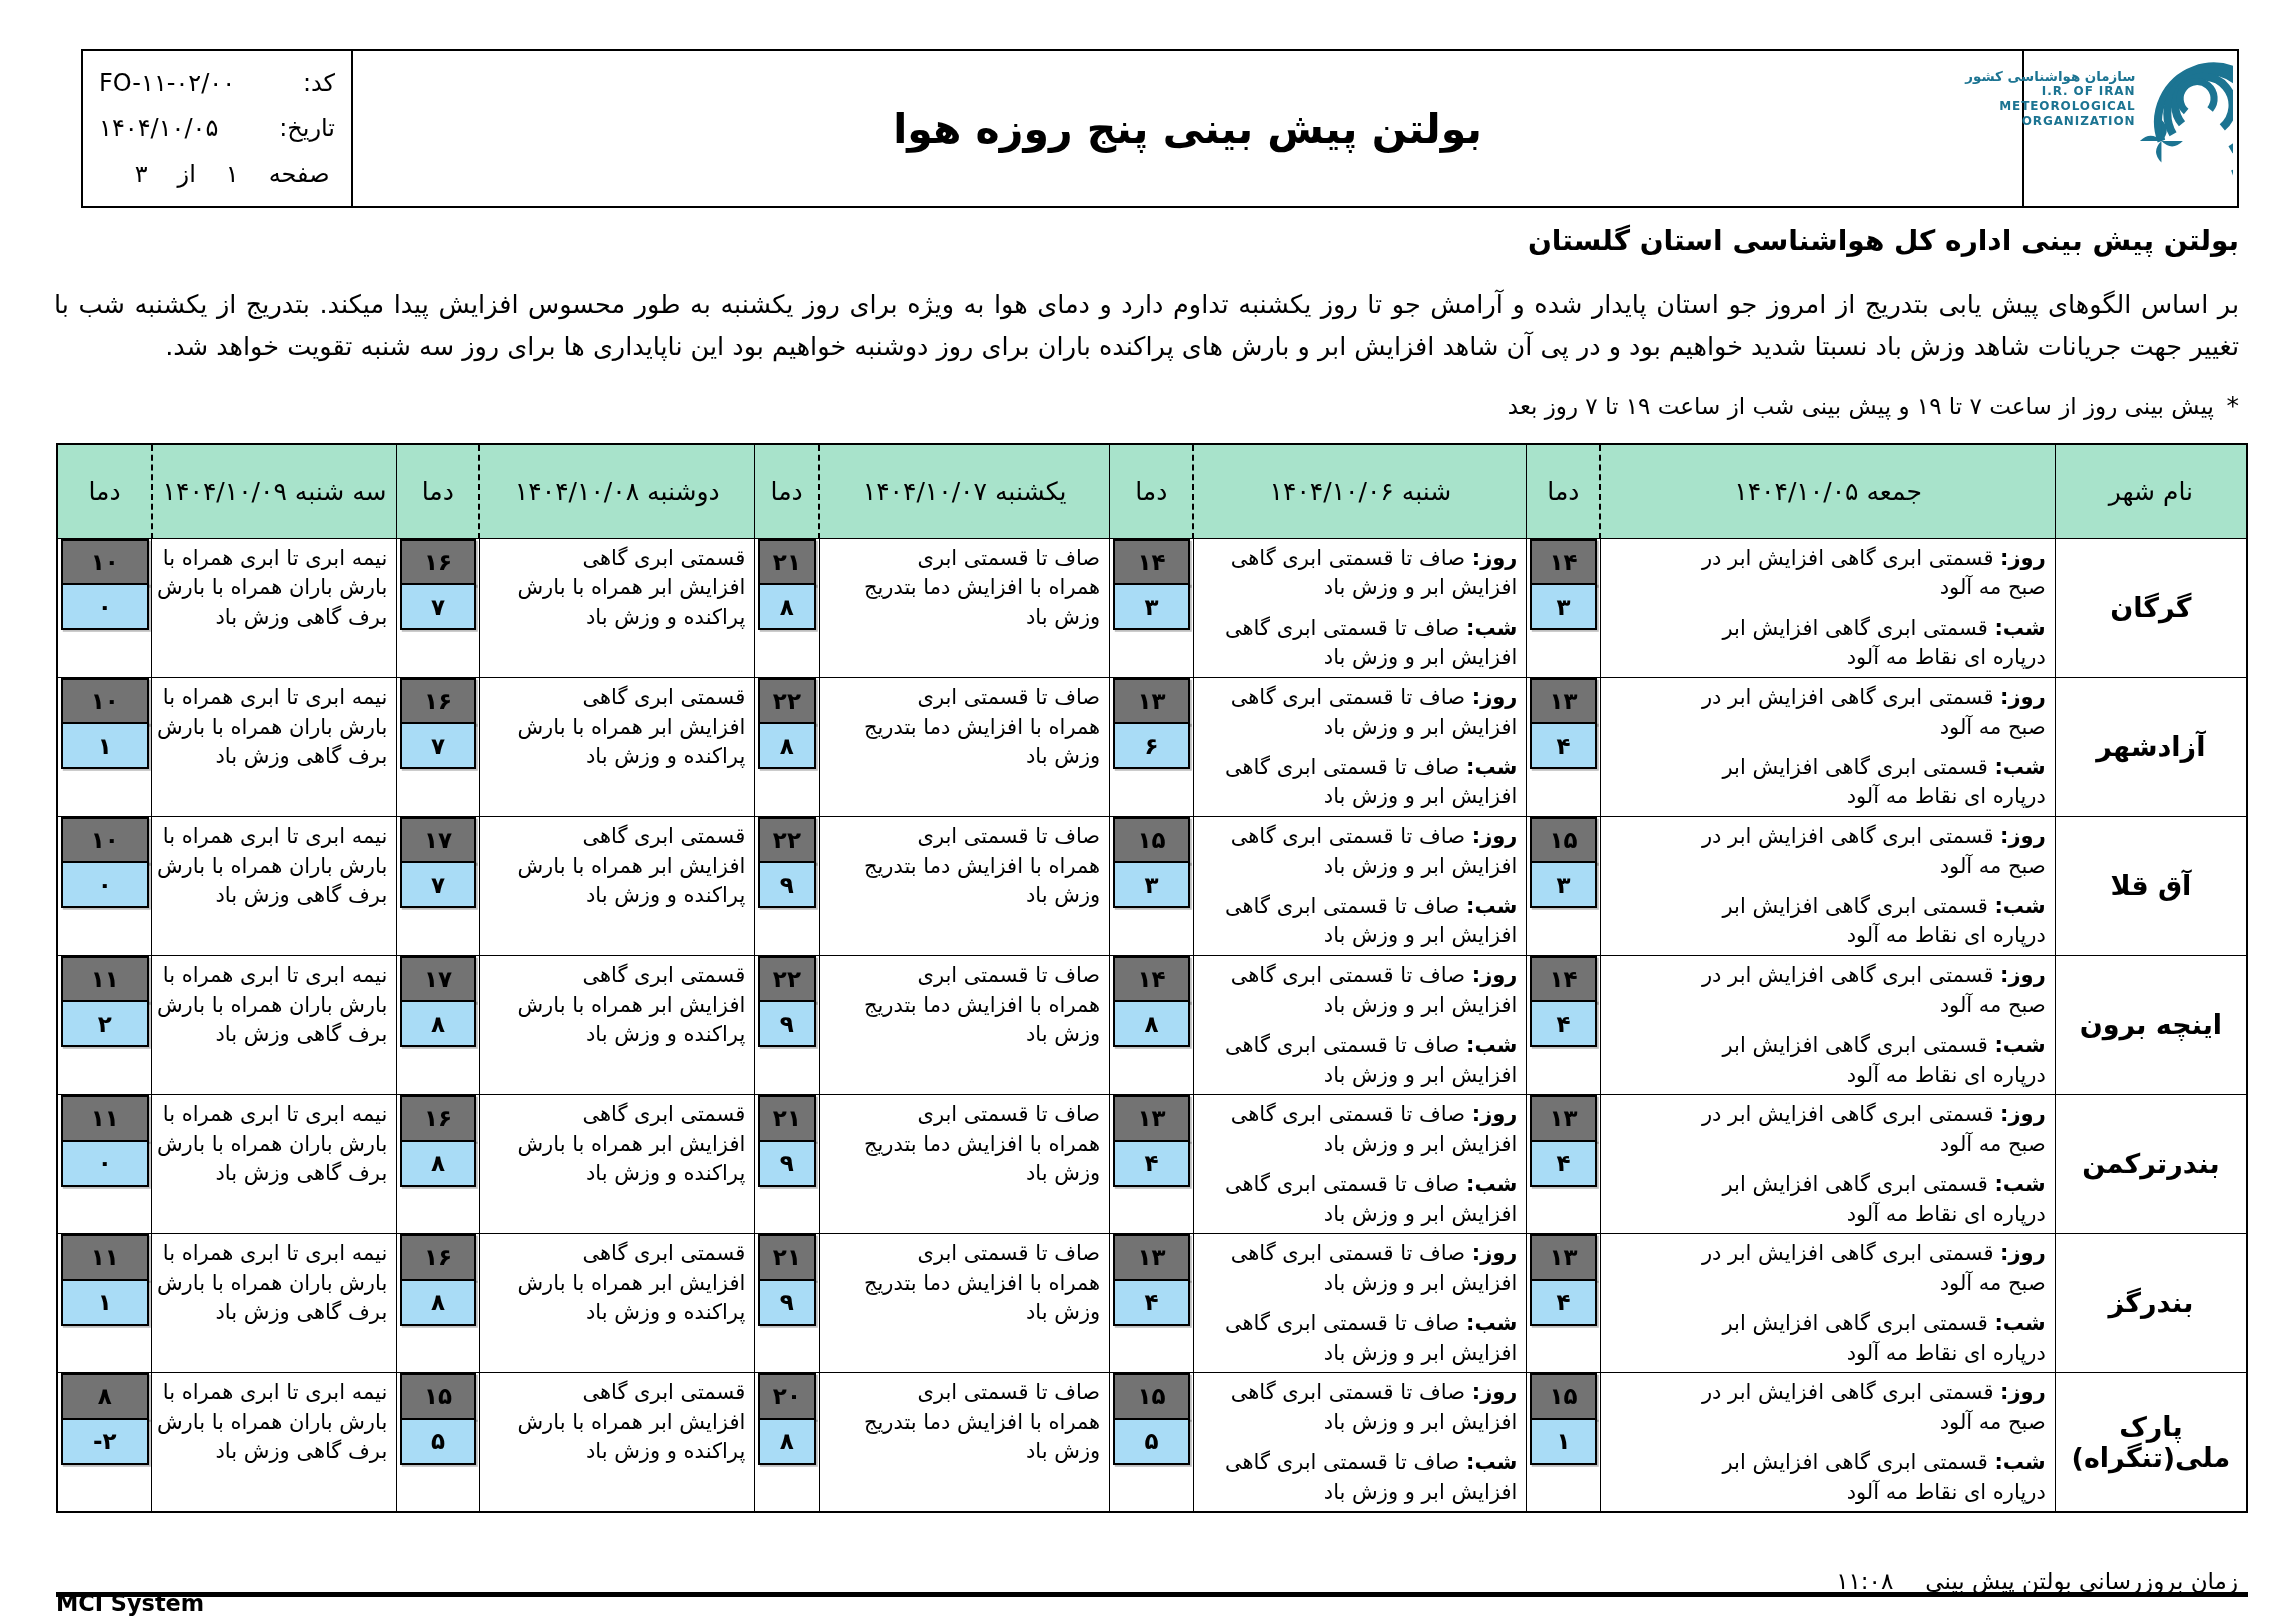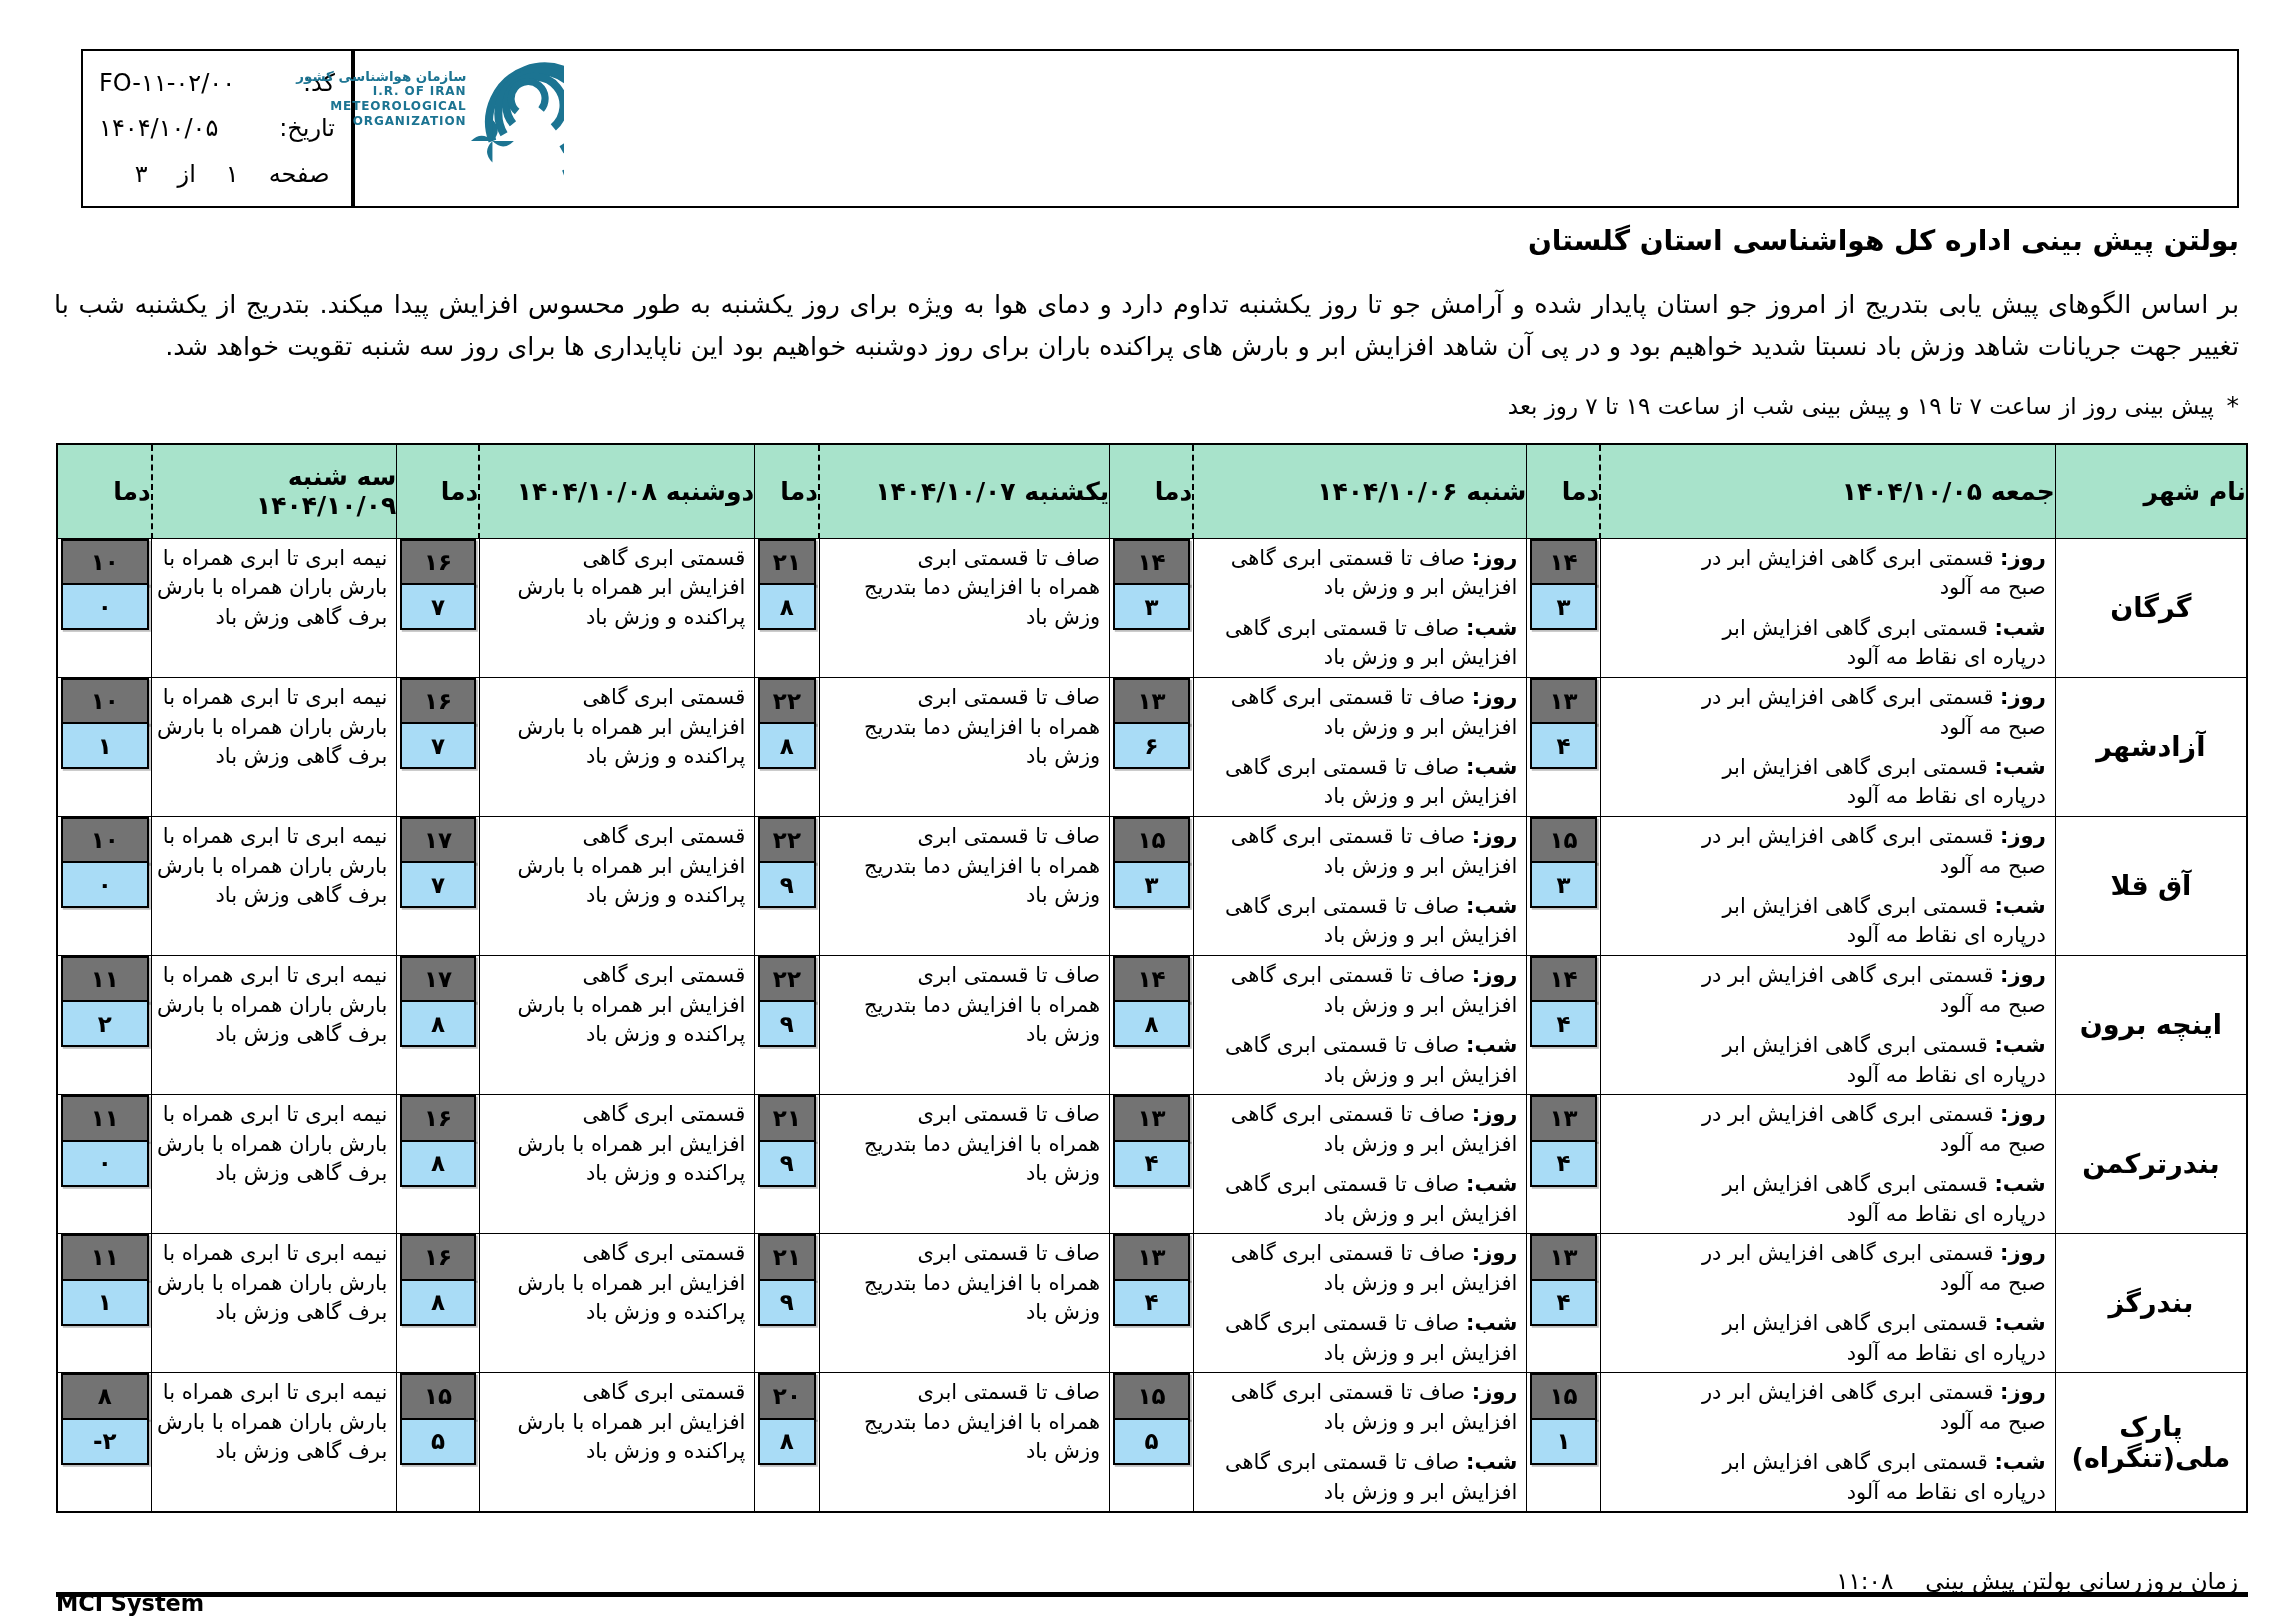--- a/index.html
+++ b/index.html
@@ -51,22 +51,22 @@
   
   table.forecast {
     position:absolute; left:56px; top:443px; width:2192px;
     border-collapse:collapse; direction:rtl; table-layout:fixed;
   }
   table.forecast, table.forecast td, table.forecast th { border:1.8px solid #000; }
   table.forecast { border:2.7px solid #000; }
   thead tr { height:94px; }
   tbody tr { height:139px; }
   thead th {
-    background:#a8e3cb; font-size:25px; font-weight:700;
-    text-align:right; vertical-align:middle;
+    background:#a8e3cb; font-size:25px; font-weight:400;
+    text-align:center; vertical-align:middle;
   }
   th.temp-head { border-right:2.2px dashed #000 !important; border-left:2.2px solid #000; }
   th.city-head, td.city-cell { border-left:2.2px solid #000; }
   thead tr th { border-bottom:3.6px solid #000; }
   td { vertical-align:top; background:#fff; }
   td.text-cell { padding:5.4px 9px 3.6px 3.6px; font-size:21px; line-height:29.6px; text-align:right; }
   td.text-cell .block + .block { margin-top:10.7px; }
   td.text-cell b { font-weight:bold; }
   td.temp-cell { padding:0; border-right:1.3px solid #000; border-left:2.2px solid #000; }
   .tbox-wrap { padding:0 2.7px; }
@@ -103,20 +103,23 @@
     <div class="code-line">
       <span>تاریخ:</span>
       <span dir="ltr">۱۴۰۴/۱۰/۰۵</span>
     </div>
     <div class="page-line">
       <span>صفحه</span>
       <span>۱</span>
       <span>از</span>
       <span>۳</span>
     </div>
+  </div>
+  <div class="title-cell">
+    <div class="doc-title">بولتن پیش بینی پنج روزه هوا</div>
   </div>
   <div class="logo-cell">
     <div class="logo-inner">
       <svg width="204" height="147" viewBox="0 0 228 164">
         <g fill="none" stroke="#1c7492">
           <path d="M 148 96 A 62 62 0 1 1 210 158" stroke-width="9" transform="rotate(-20 148 96)"></path>
           <path d="M 163 96 A 47 47 0 1 1 210 143" stroke-width="9" transform="rotate(-30 148 96)"></path>
           <path d="M 178 96 A 32 32 0 1 1 210 128" stroke-width="9" transform="rotate(-40 148 96)"></path>
           <path d="M 191 96 A 19 19 0 1 1 210 115" stroke-width="8" transform="rotate(-50 148 96)"></path>
         </g>

